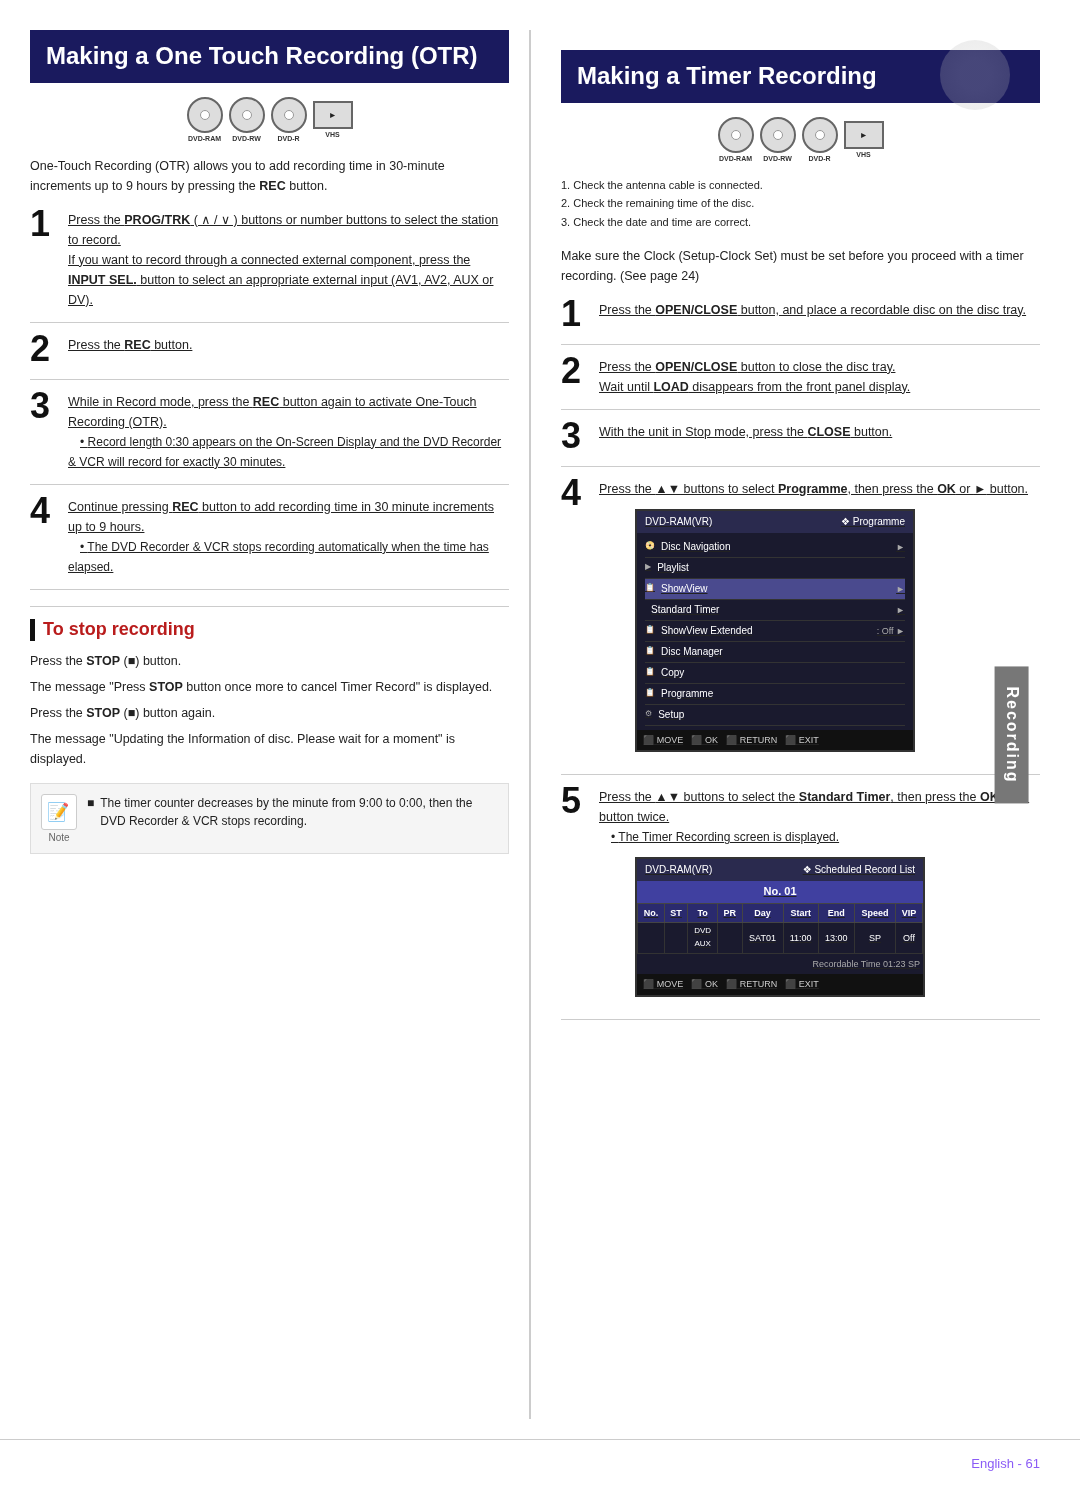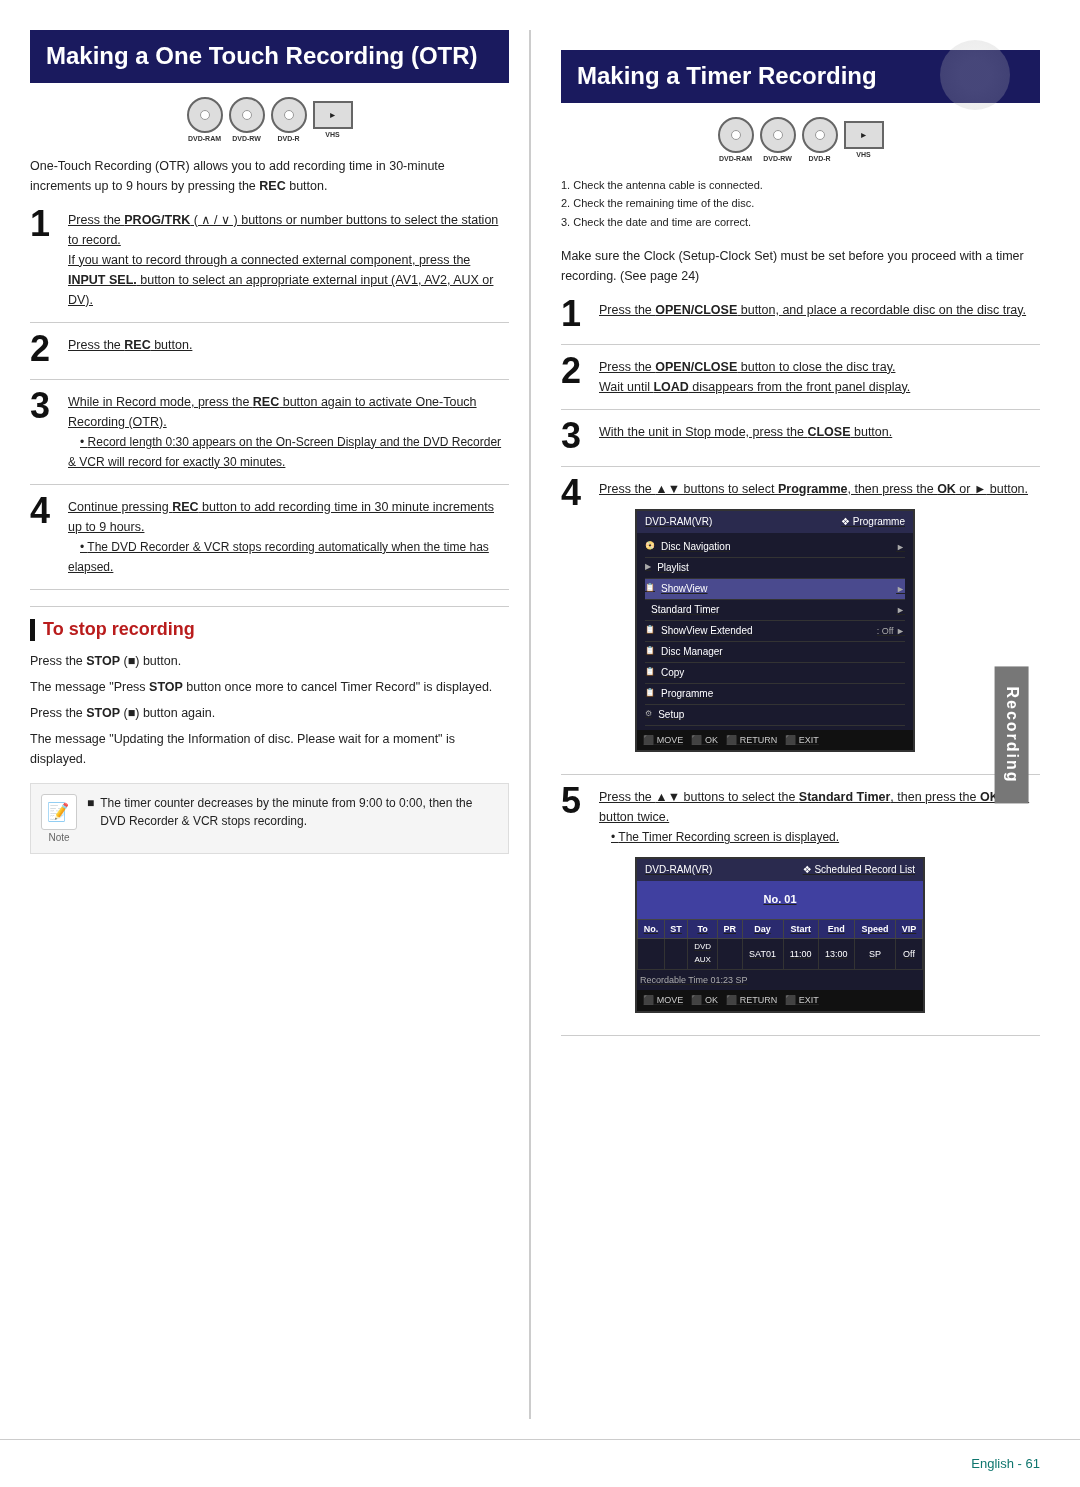--- a/index.html
+++ b/index.html
@@ -331,21 +331,21 @@
       background: #2a2a4e;
       padding: 3px 8px;
       display: flex;
       justify-content: space-between;
       font-size: 10px;
     }
 
     .screen2-title-bar {
       background: #4040a0;
       text-align: center;
-      padding: 10px;
+      padding: 2px;
       font-size: 11px;
       font-weight: bold;
     }
 
     .screen2-table {
       width: 100%;
       border-collapse: collapse;
     }
 
     .screen2-table th {
@@ -358,21 +358,21 @@
 
     .screen2-table td {
       font-size: 9px;
       padding: 2px 4px;
       text-align: center;
       border: 1px solid #333;
     }
 
     .screen2-note {
       font-size: 9px;
-      text-align: left;
+      text-align: right;
       padding: 3px;
       color: #aaa;
     }
 
     .screen2-footer {
       background: #111;
       padding: 3px 6px;
       display: flex;
       gap: 8px;
       font-size: 9px;
@@ -399,21 +399,21 @@
       display: flex;
       justify-content: flex-end;
       align-items: center;
       padding: 16px 40px;
       border-top: 1px solid #ccc;
       margin-top: 20px;
     }
 
     .page-number {
       font-size: 13px;
-      color: #0f766e;
+      color: #8b5cf6;
     }
 
     
     .disc-deco {
       position: absolute;
       top: -10px;
       right: 30px;
       width: 70px;
       height: 70px;
       border-radius: 50%;

